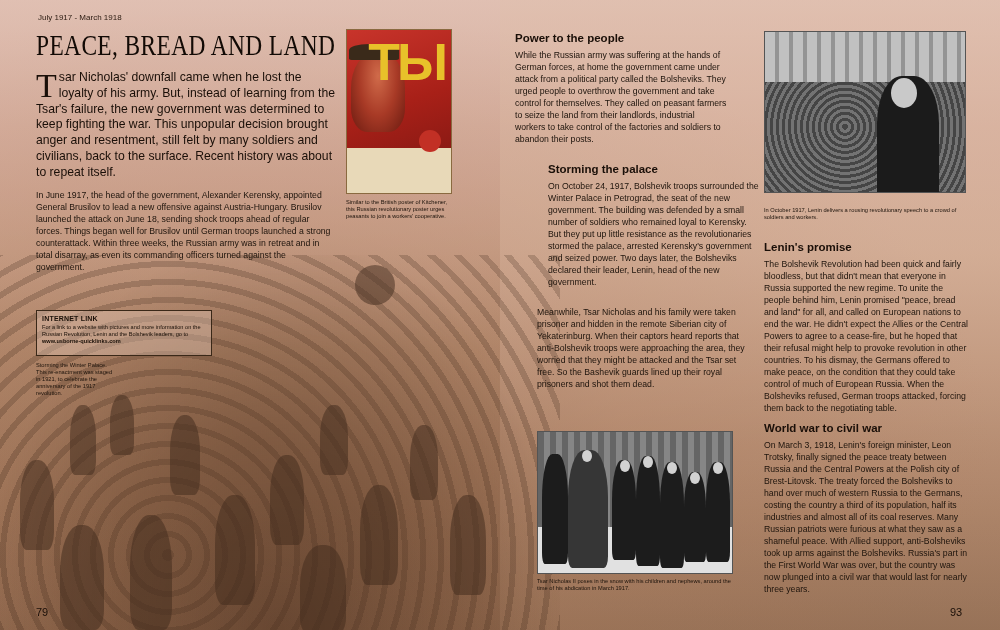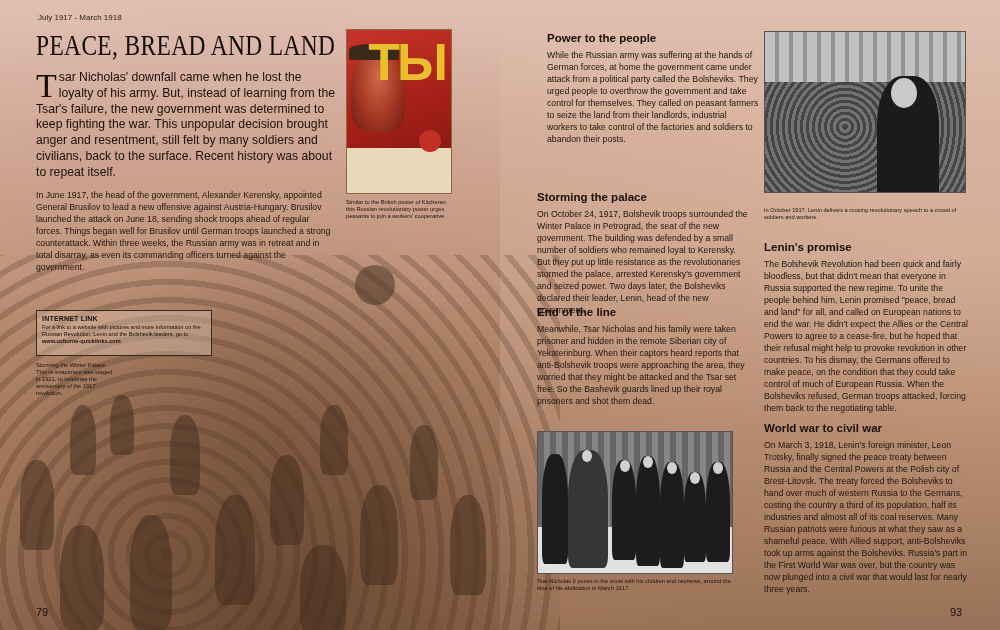--- a/index.html
+++ b/index.html
@@ -173,32 +173,31 @@
 
 <div class="poster">
   <div class="red-top"></div>
   <div class="soldier"></div>
   <div class="cap"></div>
   <div class="tb">ТЫ</div>
   <div class="fist"></div>
 </div>
 <div class="caption" style="left:346px;top:199px;width:110px;">Similar to the British poster of Kitchener, this Russian revolutionary poster urges peasants to join a workers' cooperative.</div>
 
-<div class="section" style="left:547px;top:32px;width:212px;">
+<div class="section" style="left:515px;top:32px;width:212px;">
   <div class="h2">Power to the people</div>
   <div class="body">While the Russian army was suffering at the hands of German forces, at home the government came under attack from a political party called the Bolsheviks. They urged people to overthrow the government and take control for themselves. They called on peasant farmers to seize the land from their landlords, industrial workers to take control of the factories and soldiers to abandon their posts.</div>
 </div>
 
-<div class="section" style="left:537px;top:163px;width:212px;margin-top:28px;">
+<div class="section" style="left:548px;top:163px;width:212px;">
   <div class="h2">Storming the palace</div>
   <div class="body">On October 24, 1917, Bolshevik troops surrounded the Winter Palace in Petrograd, the seat of the new government. The building was defended by a small number of soldiers who remained loyal to Kerensky. But they put up little resistance as the revolutionaries stormed the palace, arrested Kerensky's government and seized power. Two days later, the Bolsheviks declared their leader, Lenin, head of the new government.</div>
 </div>
 
 <div class="section" style="left:537px;top:306px;width:212px;">
-  <div class="h2">End of the line</div>
   <div class="body">Meanwhile, Tsar Nicholas and his family were taken prisoner and hidden in the remote Siberian city of Yekaterinburg. When their captors heard reports that anti-Bolshevik troops were approaching the area, they worried that they might be attacked and the Tsar set free. So the Bashevik guards lined up their royal prisoners and shot them dead.</div>
 </div>
 
 <div class="photo photo-tsar">
   <div class="bg"></div>
   <div class="snow"></div>
   <div class="person" style="left:4px;top:22px;width:26px;height:110px;"></div>
   <div class="person" style="left:30px;top:18px;width:40px;height:118px;background:#3a3630;"></div>
   <div class="head" style="left:44px;top:18px;"></div>
   <div class="person" style="left:74px;top:28px;width:24px;height:100px;"></div>

